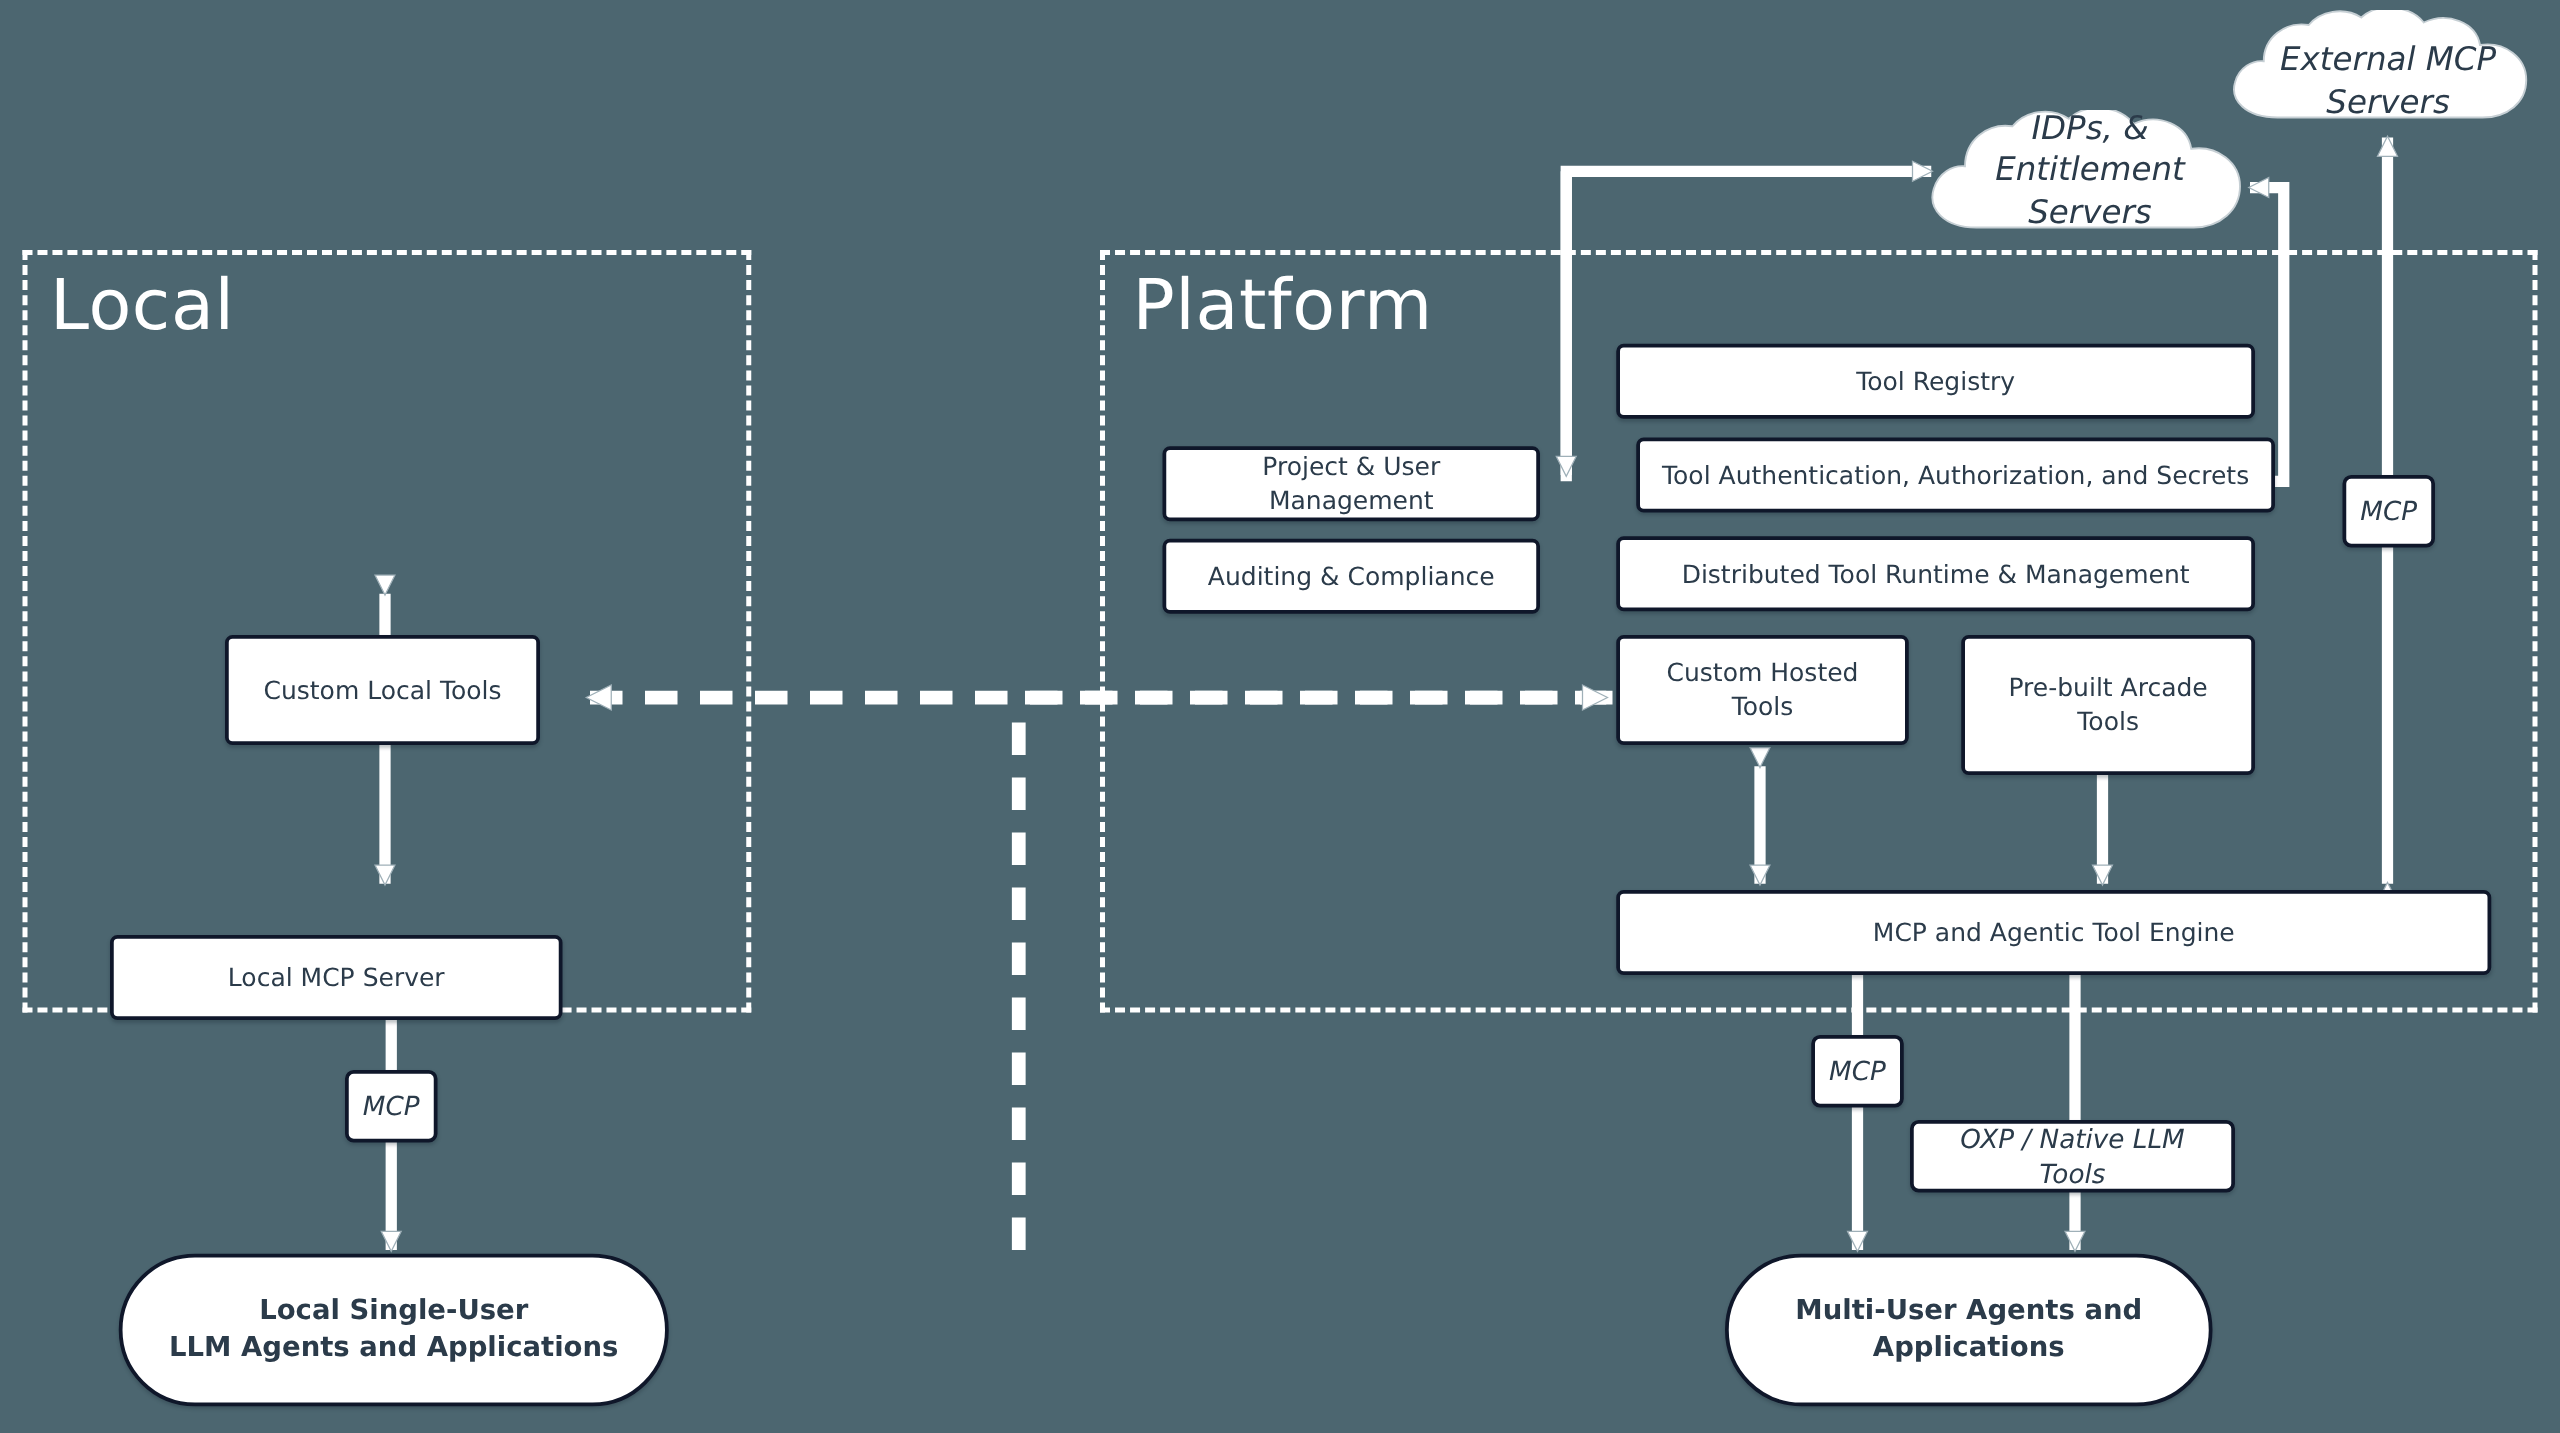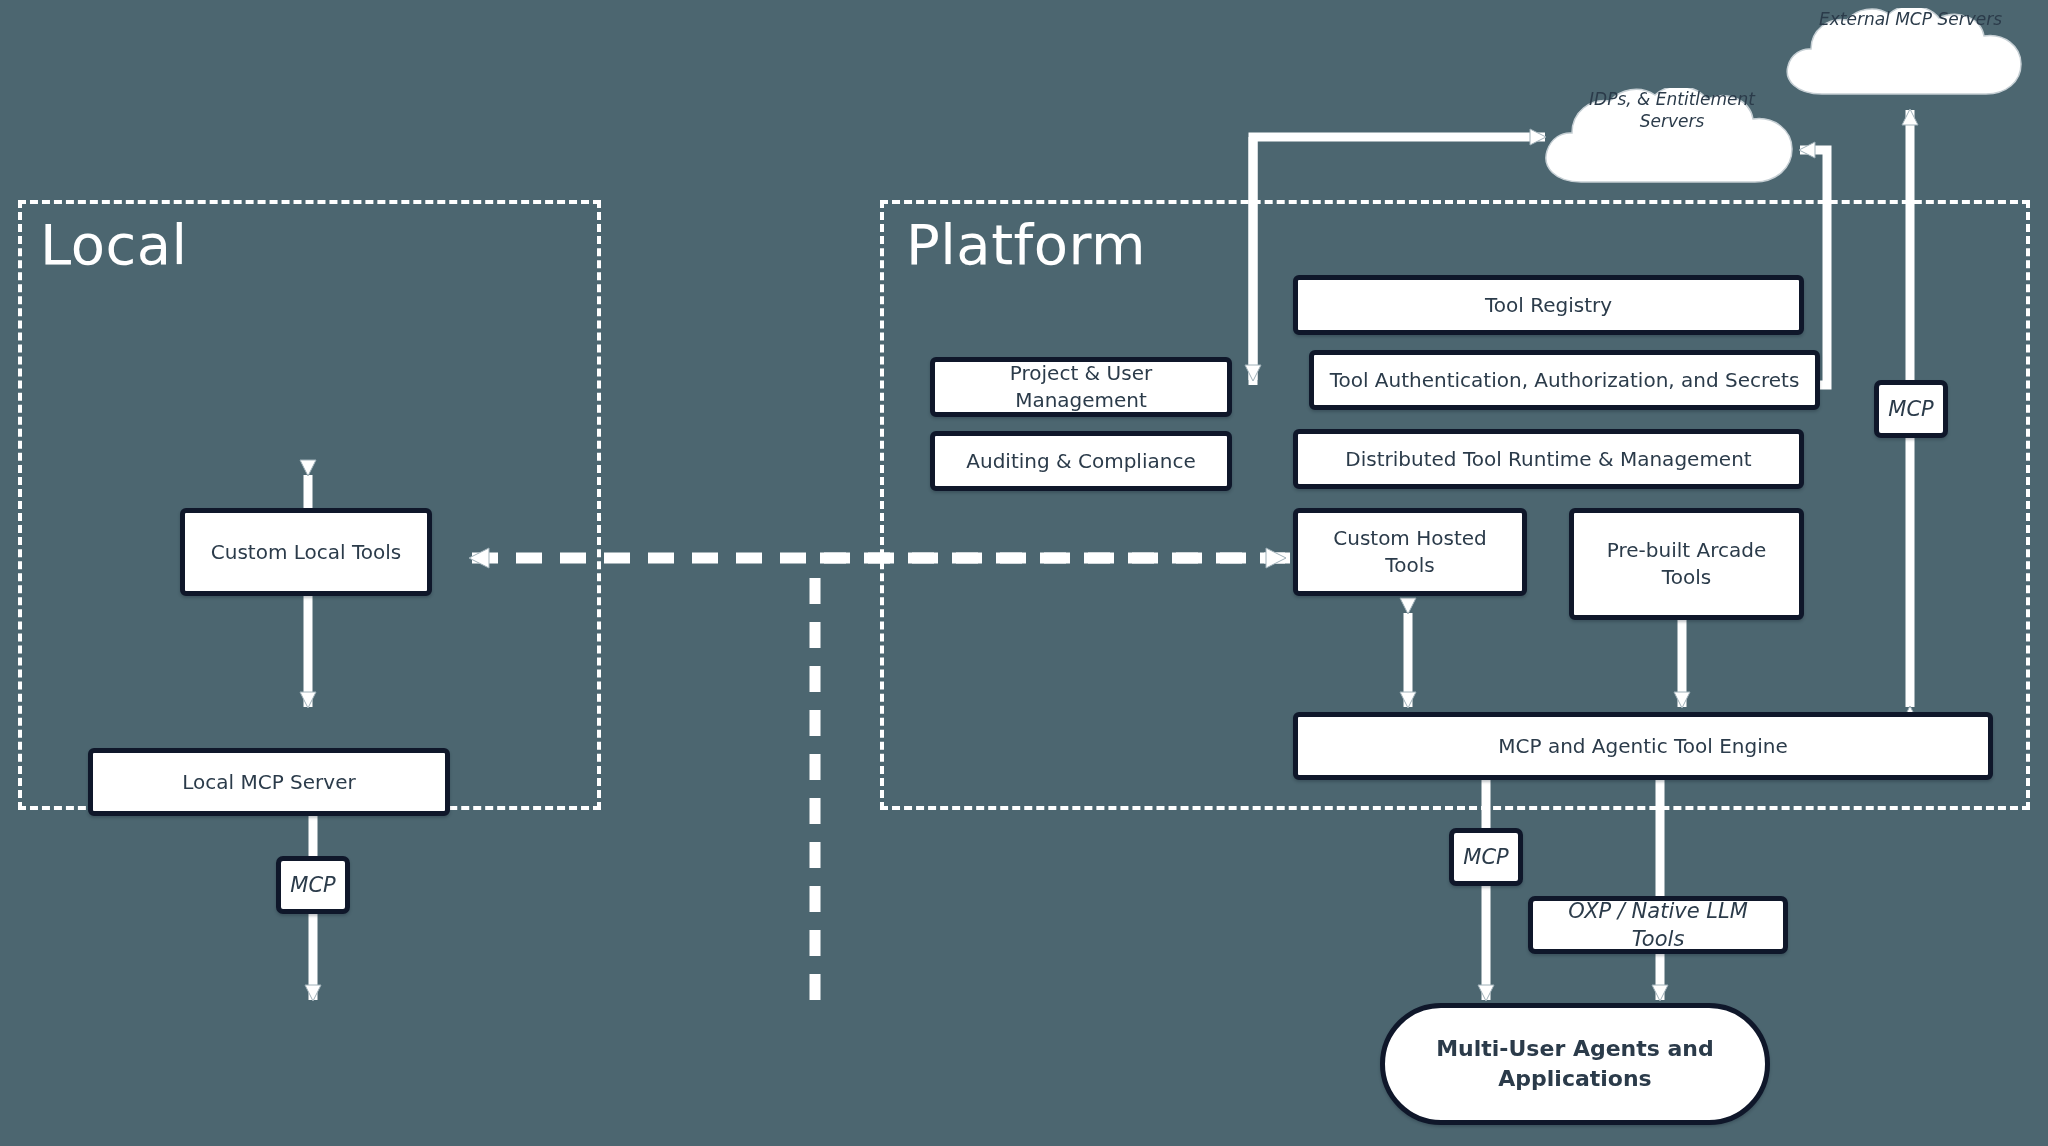--- a/index.html
+++ b/index.html
@@ -26,21 +26,21 @@
     font-weight:400;
     letter-spacing:0.5px;
     white-space:nowrap;
   }
 
   
   .node{
     position:absolute;
     background:#ffffff;
     color:#2b3b4a;
-    border:5px solid #0f172a;
+    border:3px solid #0f172a;
     border-radius:6px;
     box-sizing:border-box;
     display:flex;
     align-items:center;
     justify-content:center;
     text-align:center;
     font-size:20px;
     line-height:1.35;
     box-shadow:0 2px 3px rgba(20,35,45,.28);
     padding:4px 10px;
@@ -53,25 +53,25 @@
     border-radius:7px;
     padding:2px 10px;
   }
   .node.square{border-radius:7px;}
 
   
   .cloud{
     position:absolute;
     color:#2b3b4a;
     font-style:italic;
-    font-size:17px;
+    font-size:26px;
     text-align:center;
     line-height:1.3;
     display:flex;
-    align-items:flex-start;
+    align-items:flex-end;
     justify-content:center;
     box-sizing:border-box;
   }
   .cloud .cloud-shape{position:absolute;left:0;top:0;width:100%;height:100%;}
   .cloud .cloud-text{position:relative;z-index:2;padding:0 26px;}
 </style>
 </head>
 <body>
 
 <div id="stage">
@@ -186,20 +186,24 @@
   <div class="node" style="left:1569px;top:508px;width:235px;height:112px;">Pre-built Arcade Tools</div>
 
   <div class="node" style="left:1293px;top:712px;width:700px;height:68px;">MCP and Agentic Tool Engine</div>
 
   <div class="node label" style="left:1874px;top:380px;width:74px;height:58px;">MCP</div>
 
   <div class="node label" style="left:1449px;top:828px;width:74px;height:58px;">MCP</div>
 
   <div class="node label" style="left:1528px;top:896px;width:260px;height:58px;">OXP / Native LLM Tools</div>
 
+  <div class="node bold pill" style="left:95px;top:1003px;width:440px;height:122px;flex-direction:column;">
+    <span>Local Single-User</span>
+    <span>LLM Agents and Applications</span>
+  </div>
 
 
   <div class="node bold pill" style="left:1380px;top:1003px;width:390px;height:122px;flex-direction:column;">
     <span>Multi-User Agents and</span>
     <span>Applications</span>
   </div>
 
 </div>
 
 </body></html>

